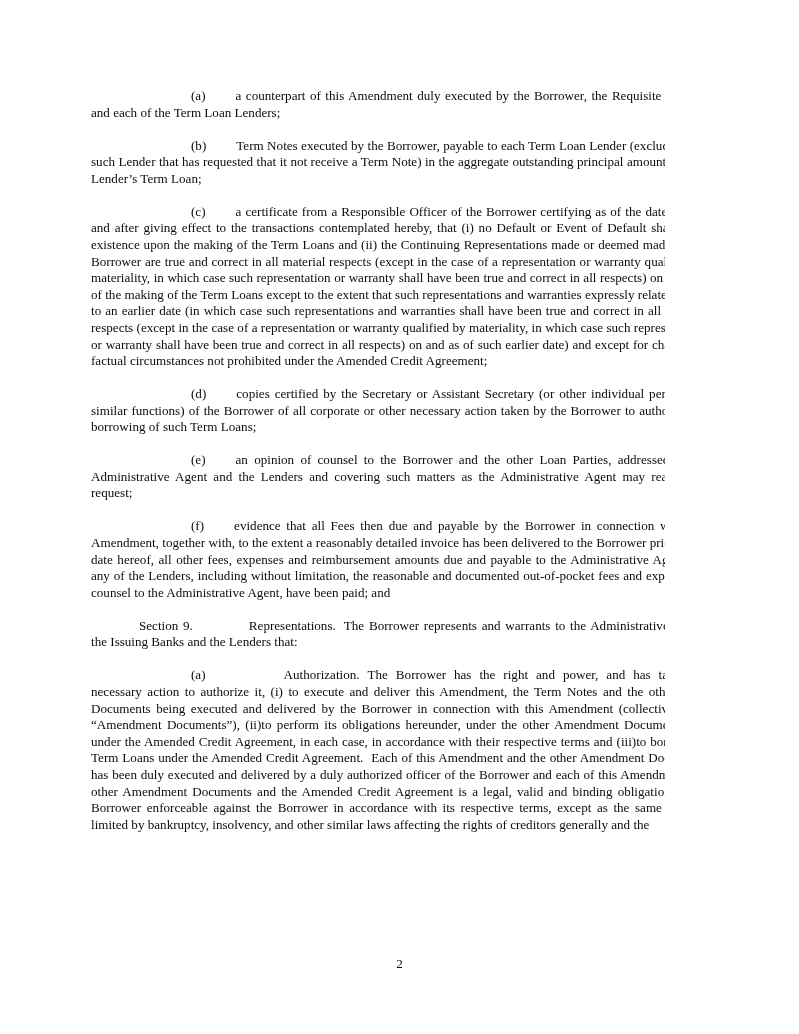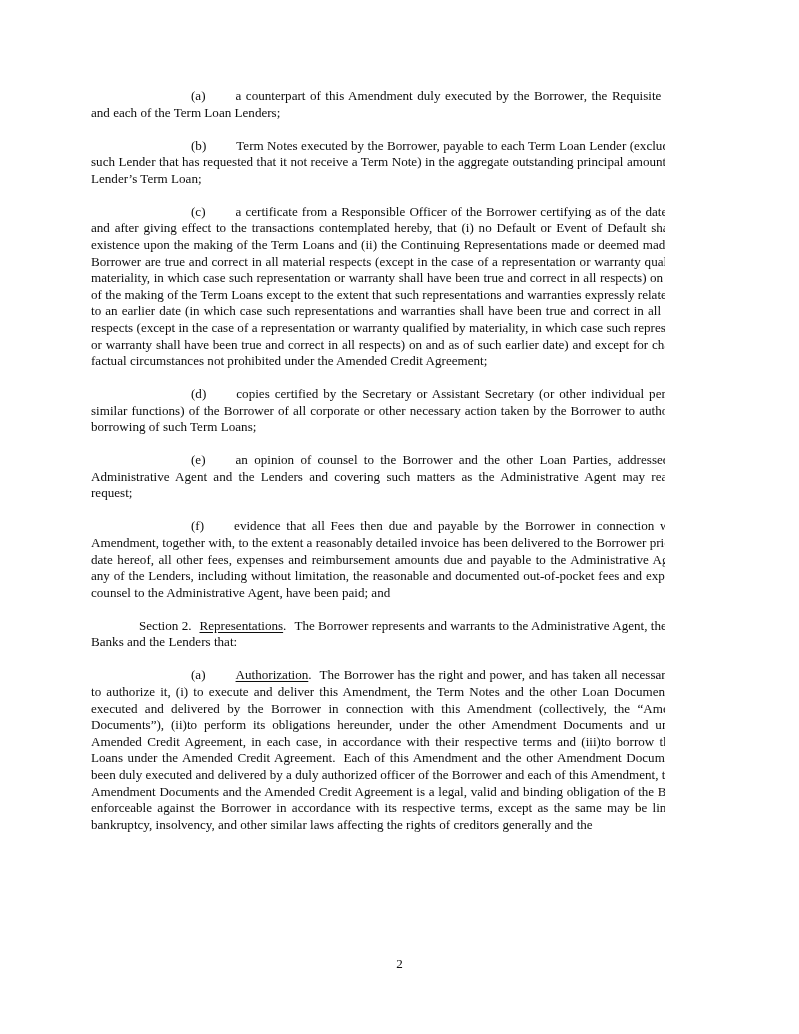--- a/index.html
+++ b/index.html
@@ -45,22 +45,22 @@
   }
   .gap-lg {
     display: inline-block;
     width: 30px;
   }
   .gap-sm {
     display: inline-block;
     width: 8px;
   }
   .u {
-    text-decoration: underline;
     text-underline-offset: 1.5px;
+    margin-left: 48px;
   }
   .page-number {
     position: absolute;
     top: 956px;
     left: 0;
     width: 799px;
     text-align: center;
     font-size: 13.1px;
     line-height: 16.6px;
     font-family: "Liberation Serif", "DejaVu Serif", serif;
@@ -80,21 +80,21 @@
 
     <p class="para lettered"><span class="marker">(c)</span><span class="gap-lg"></span><span>a certificate from a Responsible Officer of the Borrower certifying as of the date hereof, and after giving effect to the transactions contemplated hereby, that (i) no Default or Event of Default shall be in existence upon the making of the Term Loans and (ii) the Continuing Representations made or deemed made by the Borrower are true and correct in all material respects (except in the case of a representation or warranty qualified by materiality, in which case such representation or warranty shall have been true and correct in all respects) on the date of the making of the Term Loans except to the extent that such representations and warranties expressly related solely to an earlier date (in which case such representations and warranties shall have been true and correct in all material respects (except in the case of a representation or warranty qualified by materiality, in which case such representation or warranty shall have been true and correct in all respects) on and as of such earlier date) and except for changes in factual circumstances not prohibited under the Amended Credit Agreement;</span></p>
 
     <p class="para lettered"><span class="marker">(d)</span><span class="gap-lg"></span><span>copies certified by the Secretary or Assistant Secretary (or other individual performing similar functions) of the Borrower of all corporate or other necessary action taken by the Borrower to authorize the borrowing of such Term Loans;</span></p>
 
     <p class="para lettered"><span class="marker">(e)</span><span class="gap-lg"></span><span>an opinion of counsel to the Borrower and the other Loan Parties, addressed to the Administrative Agent and the Lenders and covering such matters as the Administrative Agent may reasonably request;</span></p>
 
     <p class="para lettered"><span class="marker">(f)</span><span class="gap-lg"></span><span>evidence that all Fees then due and payable by the Borrower in connection with this Amendment, together with, to the extent a reasonably detailed invoice has been delivered to the Borrower prior to the date hereof, all other fees, expenses and reimbursement amounts due and payable to the Administrative Agent and any of the Lenders, including without limitation, the reasonable and documented out-of-pocket fees and expenses of counsel to the Administrative Agent, have been paid; and</span></p>
 
 
-    <p class="para section"><span>Section 2.</span><span class="gap-sm"></span><span class="u">Representations</span><span>.</span><span class="gap-sm"></span><span>The Borrower represents and warrants to the Administrative Agent, the Issuing Banks and the Lenders that:</span></p>
+    <p class="para section"><span>Section 9.</span><span class="gap-sm"></span><span class="u">Representations</span><span>.</span><span class="gap-sm"></span><span>The Borrower represents and warrants to the Administrative Agent, the Issuing Banks and the Lenders that:</span></p>
 
     <p class="para lettered"><span class="marker">(a)</span><span class="gap-lg"></span><span class="u">Authorization</span><span>.</span><span class="gap-sm"></span><span>The Borrower has the right and power, and has taken all necessary action to authorize it, (i) to execute and deliver this Amendment, the Term Notes and the other Loan Documents being executed and delivered by the Borrower in connection with this Amendment (collectively, the “Amendment Documents”), (ii)</span><span>to perform its obligations hereunder, under the other Amendment Documents and under the Amended Credit Agreement, in each case, in accordance with their respective terms and (iii)</span><span>to borrow the Term Loans under the Amended Credit Agreement.</span><span class="gap-sm"></span><span>Each of this Amendment and the other Amendment Documents has been duly executed and delivered by a duly authorized officer of the Borrower and each of this Amendment, the other Amendment Documents and the Amended Credit Agreement is a legal, valid and binding obligation of the Borrower enforceable against the Borrower in accordance with its respective terms, except as the same may be limited by bankruptcy, insolvency, and other similar laws affecting the rights of creditors generally and the</span></p>
 
   </div>
 
   <div class="page-number">2</div>
 
 </div>
 
 </body></html>

